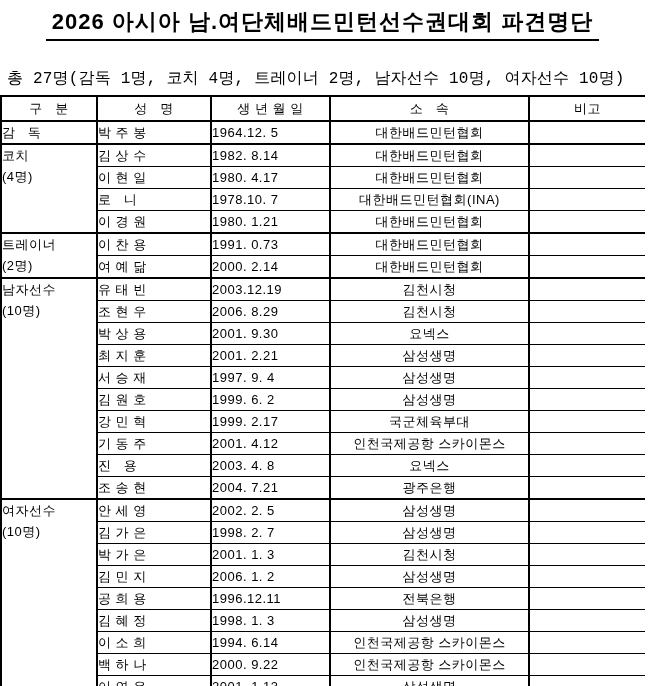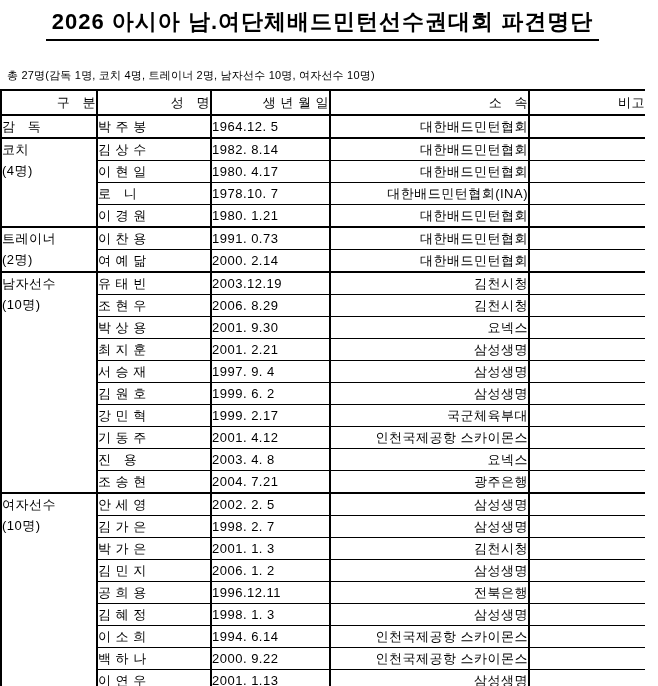--- a/index.html
+++ b/index.html
@@ -23,24 +23,25 @@
   .doc-title {
     display: inline-block;
     font-size: 22px;
     font-weight: bold;
     letter-spacing: 1px;
     border-bottom: 2px solid #000;
     padding: 0 6px 2px 6px;
     white-space: pre;
   }
   .summary-line {
-    font-size: 11px;
+    font-size: 16px;
     letter-spacing: 0.2px;
     margin: 27px 0 6px 7px;
     white-space: pre;
+    font-family: Liberation Mono, monospace;
   }
   table.roster {
     border-collapse: collapse;
     table-layout: fixed;
     width: 645px;
     margin: 0 auto;
     border: 2px solid #000;
   }
   table.roster th, table.roster td {
     border: 1px solid #000;
@@ -51,31 +52,31 @@
     letter-spacing: 0.5px;
     padding: 0;
     height: 21px;
     line-height: 21px;
     overflow: hidden;
     white-space: pre;
   }
   table.roster thead th {
     height: 23px;
     border-bottom-width: 2px;
-    text-align: right;
+    text-align: center;
   }
   tr.section-start td { border-top-width: 2px; }
   td.cat {
     vertical-align: top;
     text-align: left;
   }
   td.cat div { height: 21px; line-height: 21px; }
   td.name  { text-align: left; }
   td.birth { text-align: left; margin-left: 9px; }
-  td.affil { text-align: right; padding-left: 8px; }
+  td.affil { text-align: center; padding-left: 8px; }
   td.remark { }
   col.c-cat   { width: 96px; }
   col.c-name  { width: 114px; }
   col.c-birth { width: 119px; }
   col.c-affil { width: 199px; }
   col.c-remark{ width: 117px; }
 </style>
 </head>
 <body>
 

